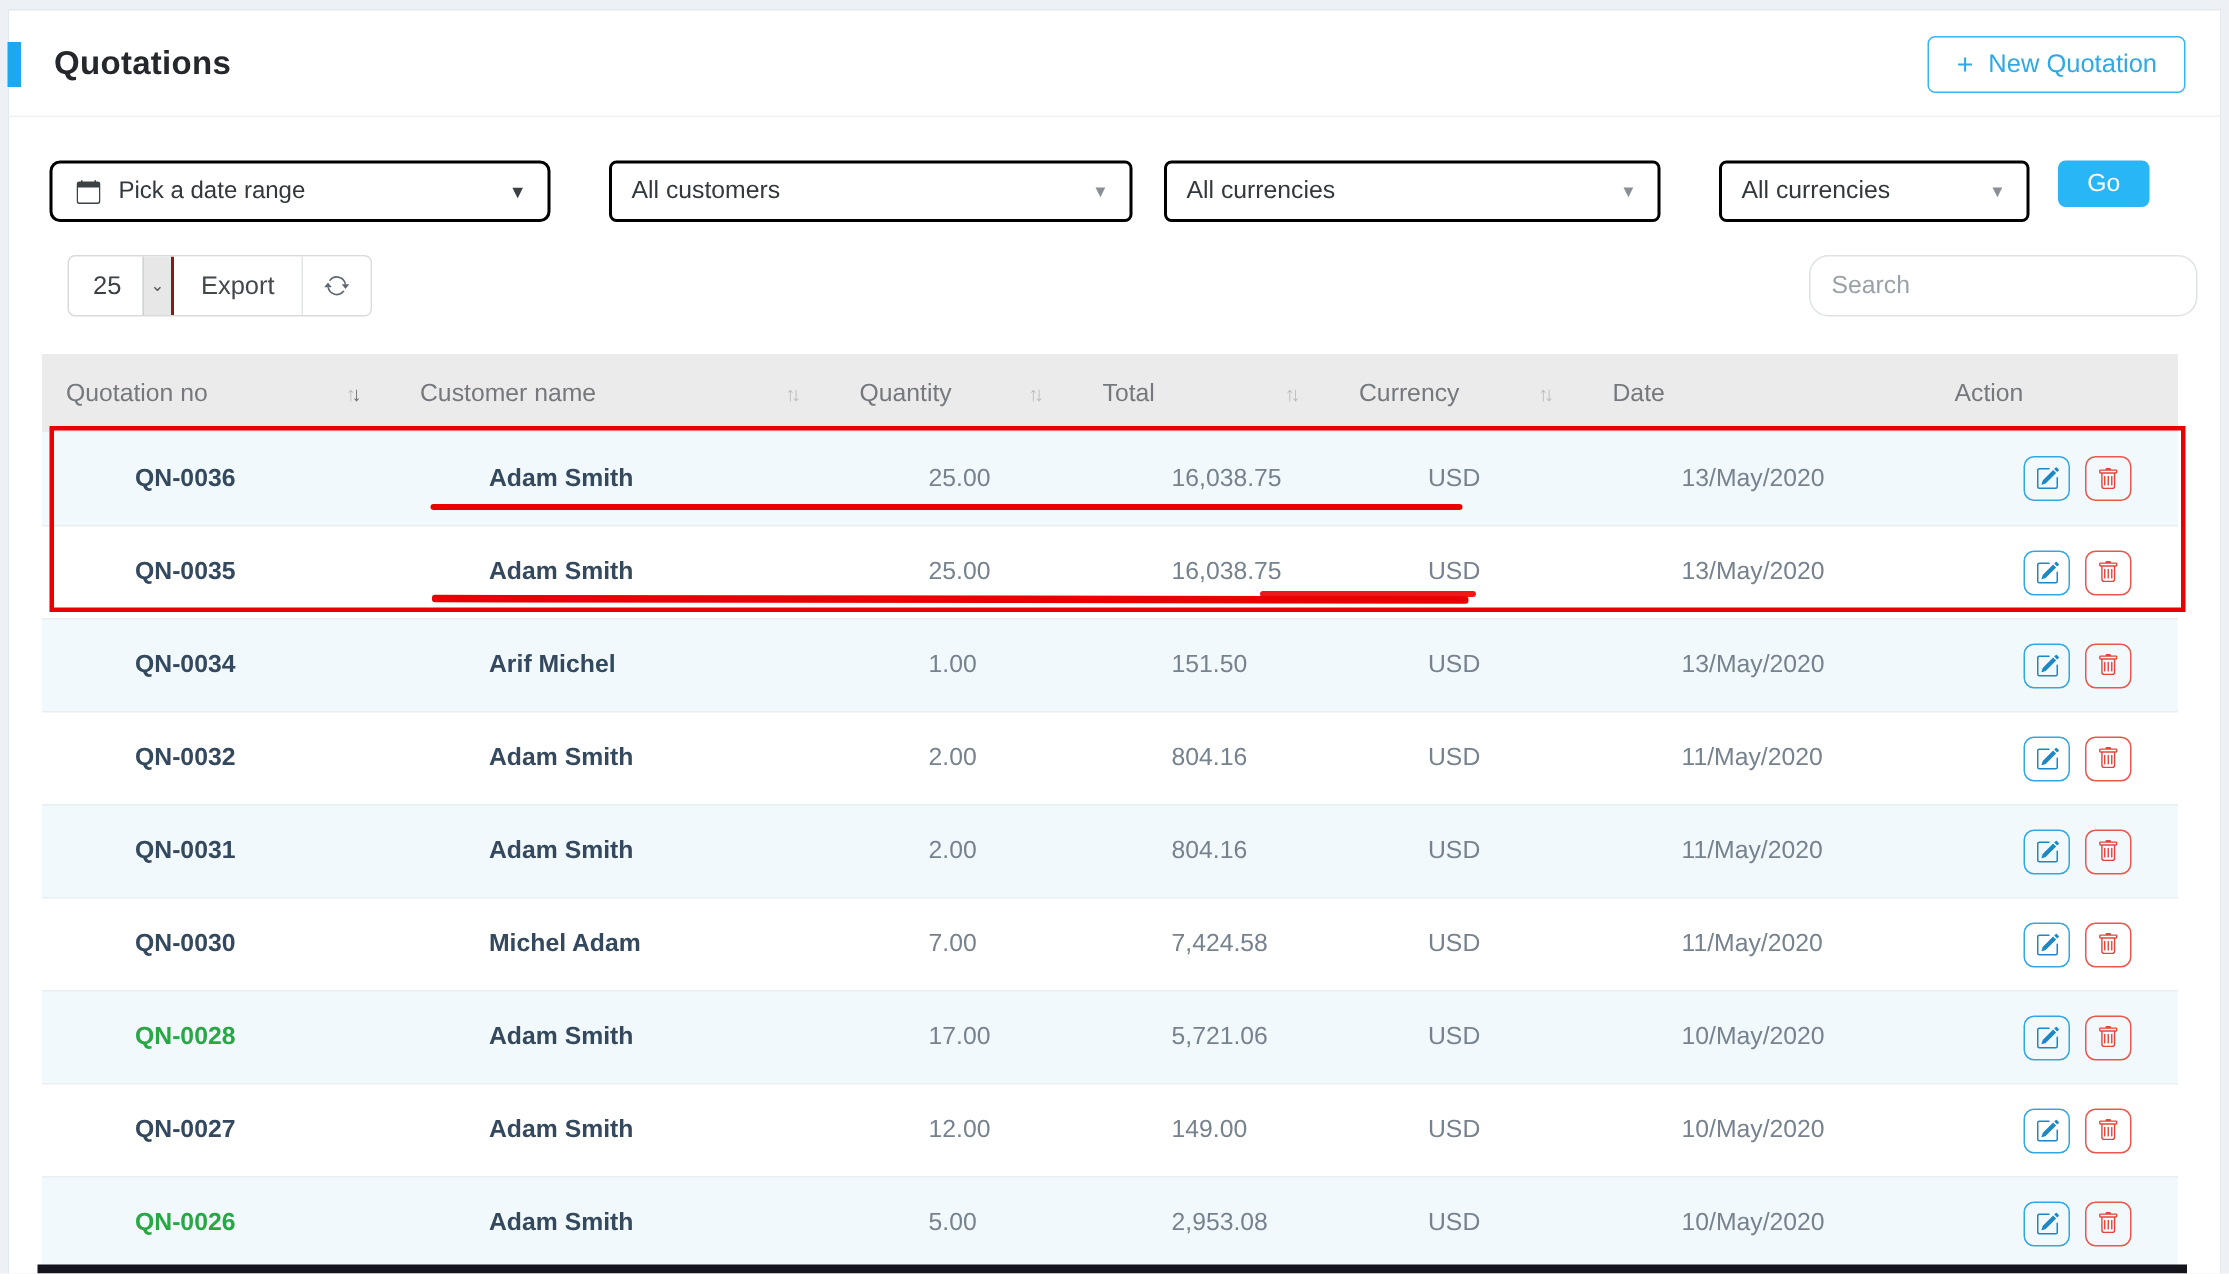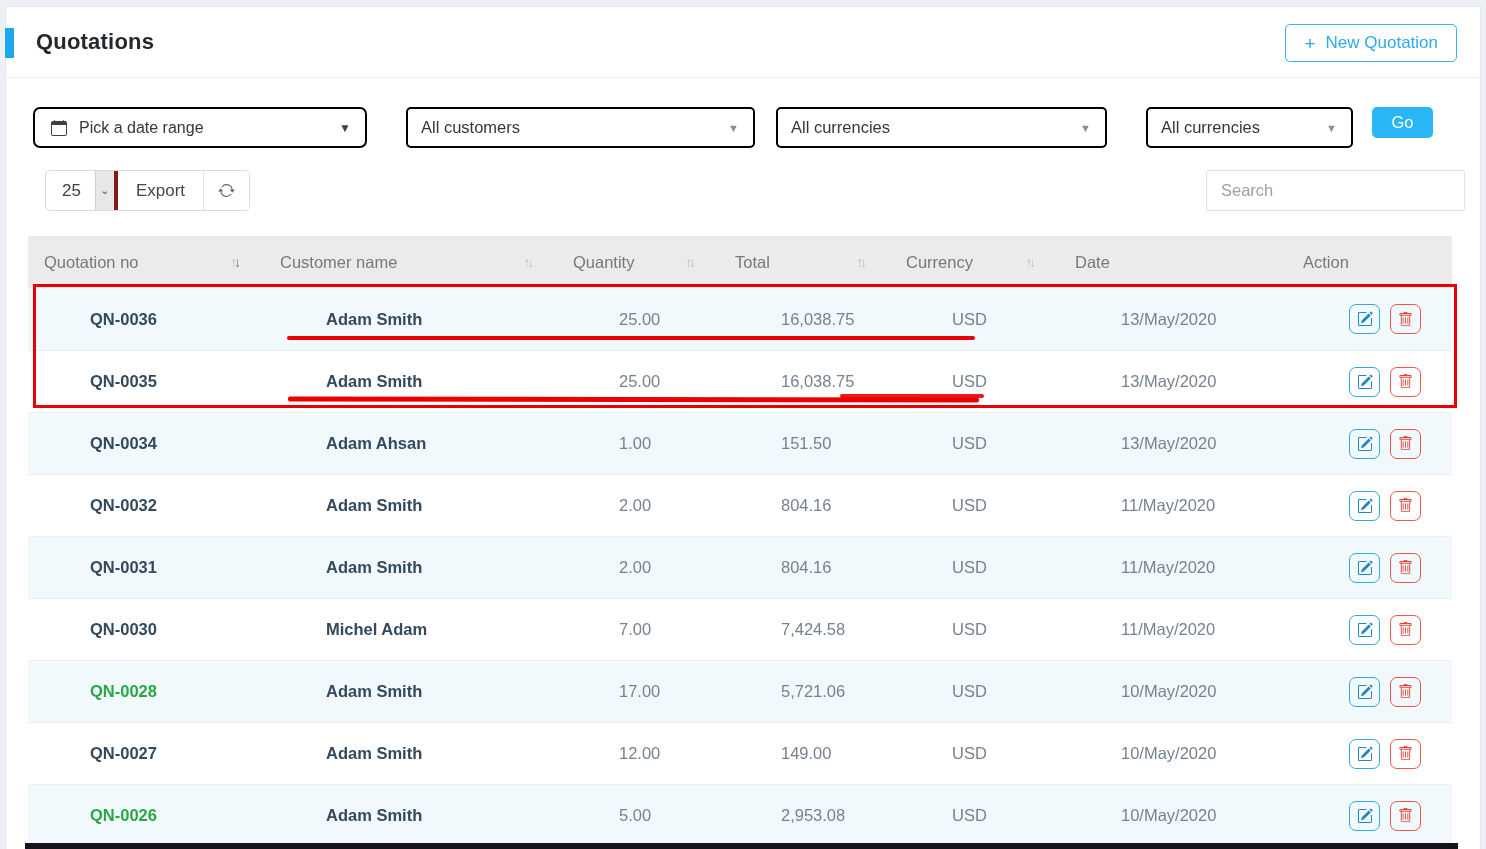--- a/index.html
+++ b/index.html
@@ -44,26 +44,26 @@
     background:var(--brand,#29b6f6); border:none; border-radius:5px;
     color:#fff; font-size:16.5px; cursor:pointer; font-family:inherit;
   }
 
   
   .toolbar { position:absolute; left:12px; top:170px; width:100%; height:41px; }
   .btn-group { position:absolute; left:33px; display:flex; height:41px; border:1px solid #d8dadd; border-radius:5px; overflow:hidden; background:#fff; }
   .pagesize { display:flex; align-items:stretch; cursor:pointer; }
   .pagesize .val { display:flex; align-items:center; padding:0 14px 0 16px; font-size:17px; color:#3c4146; }
   .pagesize .caret-strip { width:19px; background:#e7e7e7; border-left:1px solid #cfd1d4; display:flex; align-items:center; justify-content:center; color:#555; font-size:11px; }
-  .export-btn { border:none; border-left:4px solid #7f1d1d; background:#fff; padding:0 18px; font-size:17px; color:#43484d; cursor:pointer; font-family:inherit; }
+  .export-btn { border:none; border-left:2px solid #7f1d1d; background:#fff; padding:0 18px; font-size:17px; color:#43484d; cursor:pointer; font-family:inherit; }
   .refresh-btn { border:none; border-left:1px solid #e2e4e6; background:#fff; padding:0 14px; display:flex; align-items:center; cursor:pointer; }
   .refresh-btn svg { width:17px; height:17px; fill:#5b6670; }
   .search-input {
     position:absolute; left:1194px; top:0; width:259px; height:41px;
-    border:1px solid #dfe2e5; border-radius:2px; padding:0 14px;
+    border:1px solid #dfe2e5; border-radius:13px; padding:0 14px;
     font-size:16.5px; color:#3c4146; font-family:inherit;
   }
   .search-input::placeholder { color:#9aa1a8; }
 
   
   .table { position:absolute; left:28px; top:236px; width:1424px; }
   .tr { display:grid; grid-template-columns:236px 293px 162px 171px 169px 228px 1fr; align-items:center; }
   .thead { background:#ebebeb; height:52px; }
   .th { display:flex; align-items:center; justify-content:space-between; padding:0 26px 0 16px; font-size:16.5px; color:#75787d; font-weight:500; }
   .sort { display:inline-flex; font-size:13.5px; letter-spacing:-3px; color:#bcbcbc; }
@@ -240,21 +240,21 @@
         <svg viewBox="0 0 16 16">
               <path d="M5.5 5.5A.5.5 0 0 1 6 6v6a.5.5 0 0 1-1 0V6a.5.5 0 0 1 .5-.5zm2.5 0a.5.5 0 0 1 .5.5v6a.5.5 0 0 1-1 0V6a.5.5 0 0 1 .5-.5zm3 .5a.5.5 0 0 0-1 0v6a.5.5 0 0 0 1 0V6z"></path>
               <path d="M14.5 3a1 1 0 0 1-1 1H13v9a2 2 0 0 1-2 2H5a2 2 0 0 1-2-2V4h-.5a1 1 0 0 1-1-1V2a1 1 0 0 1 1-1H6a1 1 0 0 1 1-1h2a1 1 0 0 1 1 1h3.5a1 1 0 0 1 1 1v1zM4.118 4 4 4.059V13a1 1 0 0 0 1 1h6a1 1 0 0 0 1-1V4.059L11.882 4H4.118zM2.5 3h11V2h-11v1z"></path>
             </svg>
       </button>
     </div>
   </div>
 
   <div class="tr row">
     <div class="td qno">QN-0034</div>
-    <div class="td cust">Adam Ahsan</div>
+    <div class="td cust">Arif Michel</div>
     <div class="td">1.00</div>
     <div class="td">151.50</div>
     <div class="td">USD</div>
     <div class="td">13/May/2020</div>
     <div class="actions">
       <button class="icon-btn edit">
         <svg viewBox="0 0 16 16">
               <path d="M15.502 1.94a.5.5 0 0 1 0 .706L14.459 3.69l-2-2L13.502.646a.5.5 0 0 1 .707 0l1.293 1.293zm-1.75 2.456-2-2L4.939 9.21a.5.5 0 0 0-.121.196l-.805 2.414a.25.25 0 0 0 .316.316l2.414-.805a.5.5 0 0 0 .196-.12l6.813-6.814z"></path>
               <path d="M1 13.5A1.5 1.5 0 0 0 2.5 15h11a1.5 1.5 0 0 0 1.5-1.5v-6a.5.5 0 0 0-1 0v6a.5.5 0 0 1-.5.5h-11a.5.5 0 0 1-.5-.5v-11a.5.5 0 0 1 .5-.5H9a.5.5 0 0 0 0-1H2.5A1.5 1.5 0 0 0 1 2v11.5z"></path>
             </svg>

